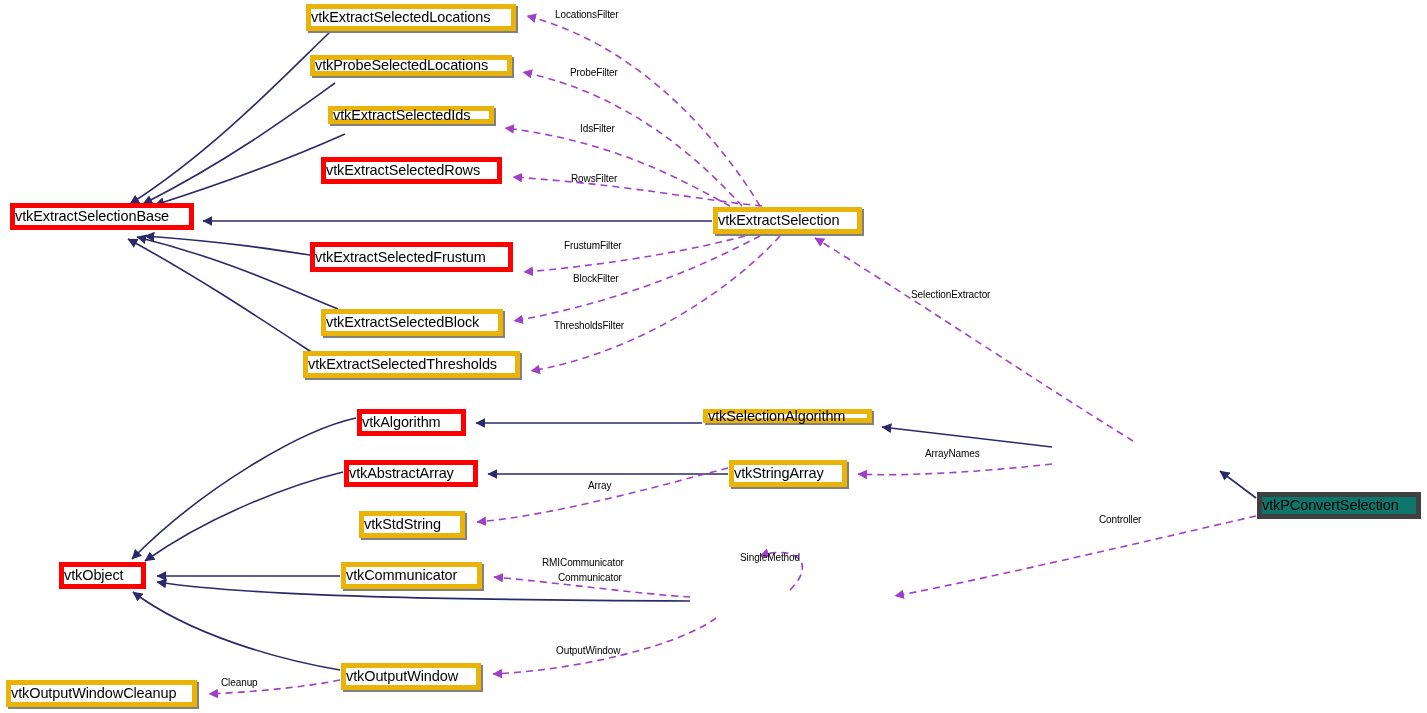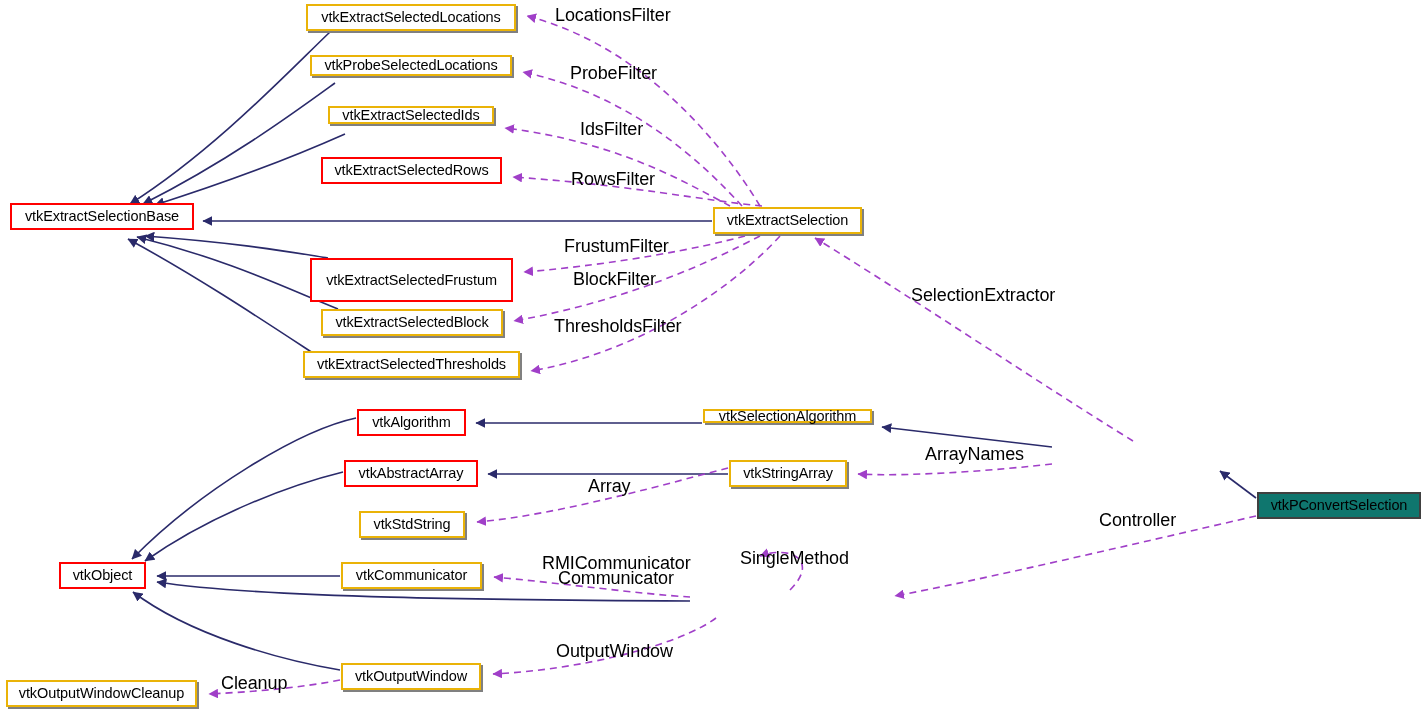--- a/index.html
+++ b/index.html
@@ -21,43 +21,42 @@
     position: absolute;
     left: 0;
     top: 0;
     width: 1427px;
     height: 713px;
   }
   .node {
     position: absolute;
     box-sizing: border-box;
     background: #ffffff;
-    border: 2px solid #eab308;
+    border: 5px solid #eab308;
     display: flex;
     align-items: center;
-    justify-content: center;
     font-size: 14.5px;
     color: #000000;
     line-height: 1;
     white-space: nowrap;
     letter-spacing: -0.1px;
   }
   .node.red {
     border-color: #ff0000;
   }
   .node.current {
     background: #0f766e;
     border-color: #404040;
   }
   .node.shadow {
     box-shadow: 2px 2px 0 0 #808080;
   }
   .edge-label {
     position: absolute;
-    font-size: 18px;
+    font-size: 10px;
     color: #000000;
     white-space: nowrap;
     line-height: 14px;
     letter-spacing: -0.1px;
   }
 </style>
 </head>
 <body>
 
 <div id="diagram">
@@ -125,21 +124,21 @@
   </div>
   <div class="node red" style="left:321px;top:157px;width:181px;height:27px;">
     <span>vtkExtractSelectedRows</span>
   </div>
   <div class="node red" style="left:10px;top:203px;width:184px;height:27px;">
     <span>vtkExtractSelectionBase</span>
   </div>
   <div class="node shadow" style="left:713px;top:207px;width:149px;height:27px;">
     <span>vtkExtractSelection</span>
   </div>
-  <div class="node red" style="left:310px;top:258px;width:203px;height:44px;">
+  <div class="node red" style="left:310px;top:242px;width:203px;height:30px;">
     <span>vtkExtractSelectedFrustum</span>
   </div>
   <div class="node shadow" style="left:321px;top:309px;width:182px;height:27px;">
     <span>vtkExtractSelectedBlock</span>
   </div>
   <div class="node shadow" style="left:303px;top:351px;width:217px;height:27px;">
     <span>vtkExtractSelectedThresholds</span>
   </div>
   <div class="node red" style="left:357px;top:409px;width:109px;height:27px;">
     <span>vtkAlgorithm</span>

